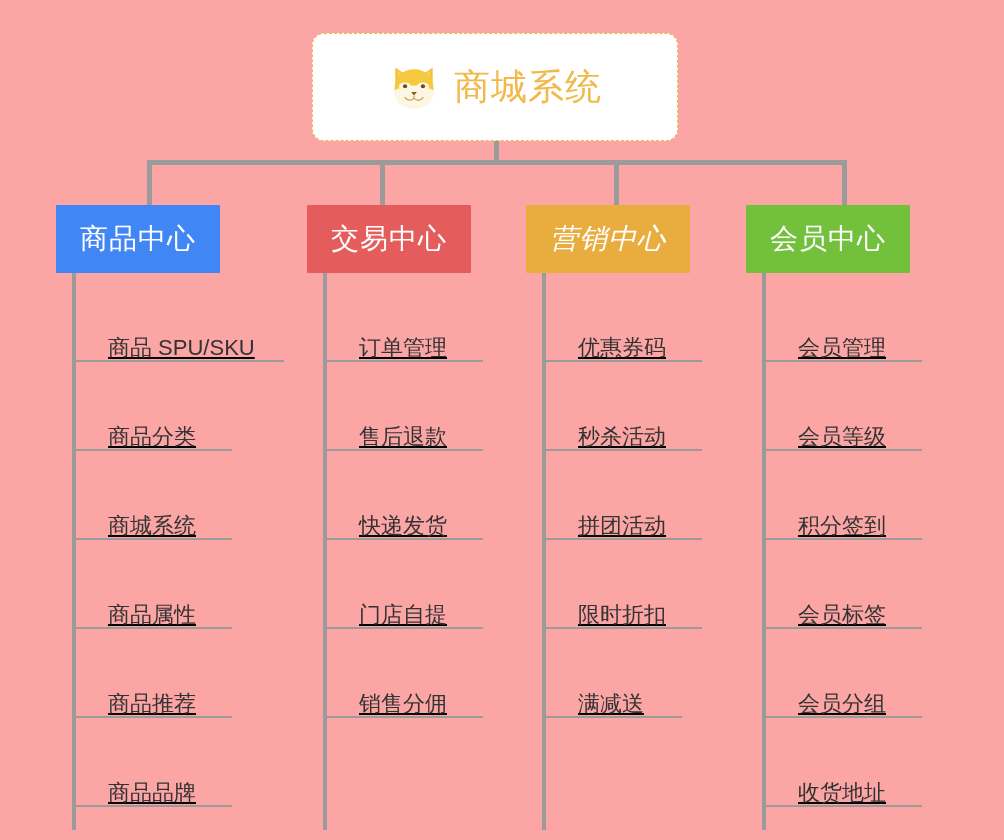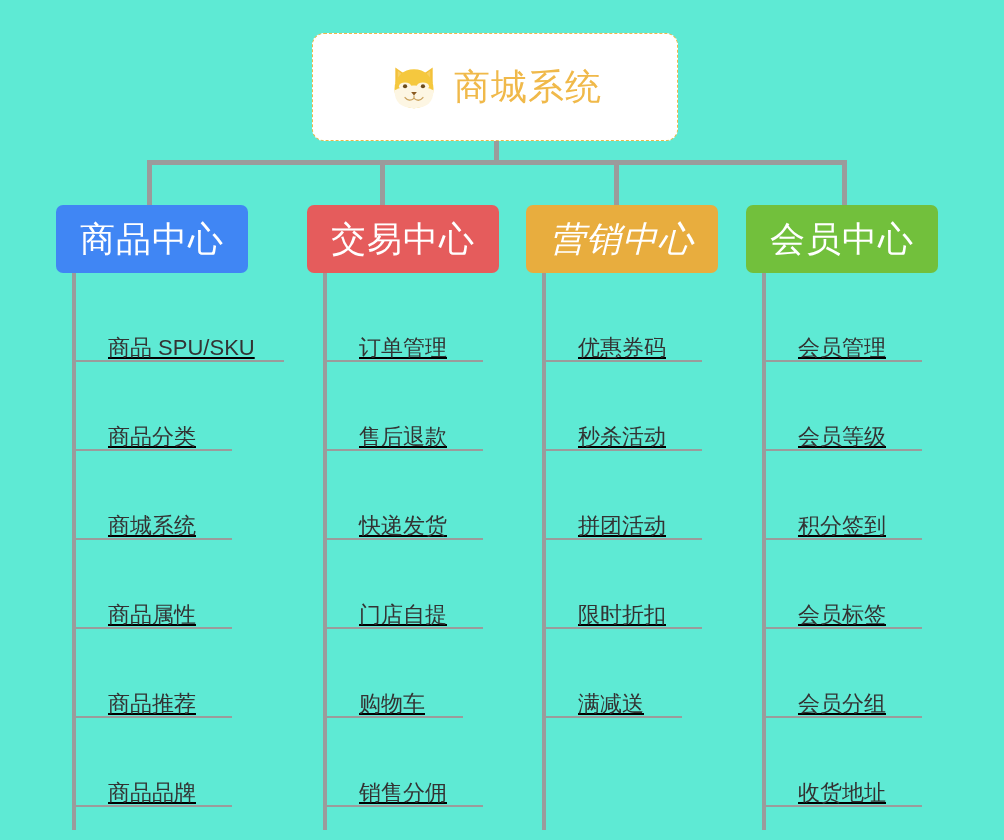--- a/index.html
+++ b/index.html
@@ -10,21 +10,21 @@
     height: 840px;
     background: #f7f7f7;
     font-family: "Liberation Sans", "DejaVu Sans", sans-serif;
     overflow: hidden;
   }
 
   #chart {
     position: relative;
     width: 1004px;
     height: 840px;
-    background: #5eead4;
+    background: #fca5a5;
     padding-left: 38px;
   }
 
   
   .root-node {
     position: absolute;
     left: 312px;
     top: 33px;
     width: 366px;
     height: 108px;
@@ -48,28 +48,28 @@
   
   .conn { position: absolute; background: #9b9b9b; }
   .conn-stem-root { left: 494px; top: 141px; width: 5px; height: 22px; }
   .conn-hbar      { left: 147px; top: 160px; width: 700px; height: 5px; }
   .conn-drop      { top: 160px; width: 5px; height: 45px; }
 
   
   .cat-box {
     position: absolute;
     top: 205px;
-    width: 192px;
+    width: 164px;
     height: 68px;
-    border-radius: 7px;
+    border-radius: 1px;
     display: flex;
     align-items: center;
     justify-content: center;
     color: #ffffff;
-    font-size: 35px;
+    font-size: 28px;
     letter-spacing: 1px;
   }
 
   
   .column { position: absolute; top: 273px; width: 220px; }
   .spine {
     position: absolute;
     left: 0px;
     top: 0px;
     width: 4px;
@@ -182,23 +182,20 @@
         </div>
         <div class="leaf w-mid">
           <span class="leaf-label">售后退款</span>
         </div>
         <div class="leaf w-mid">
           <span class="leaf-label">快递发货</span>
         </div>
         <div class="leaf w-mid">
           <span class="leaf-label">门店自提</span>
         </div>
-        <div class="leaf w-short">
-          <span class="leaf-label">购物车</span>
-        </div>
         <div class="leaf w-mid">
           <span class="leaf-label">销售分佣</span>
         </div>
       </div>
   </div>
   <div class="column" style="left:542px">
     <div class="spine"></div>
     <div class="leaf-list">
         <div class="leaf w-mid">
           <span class="leaf-label">优惠券码</span>

